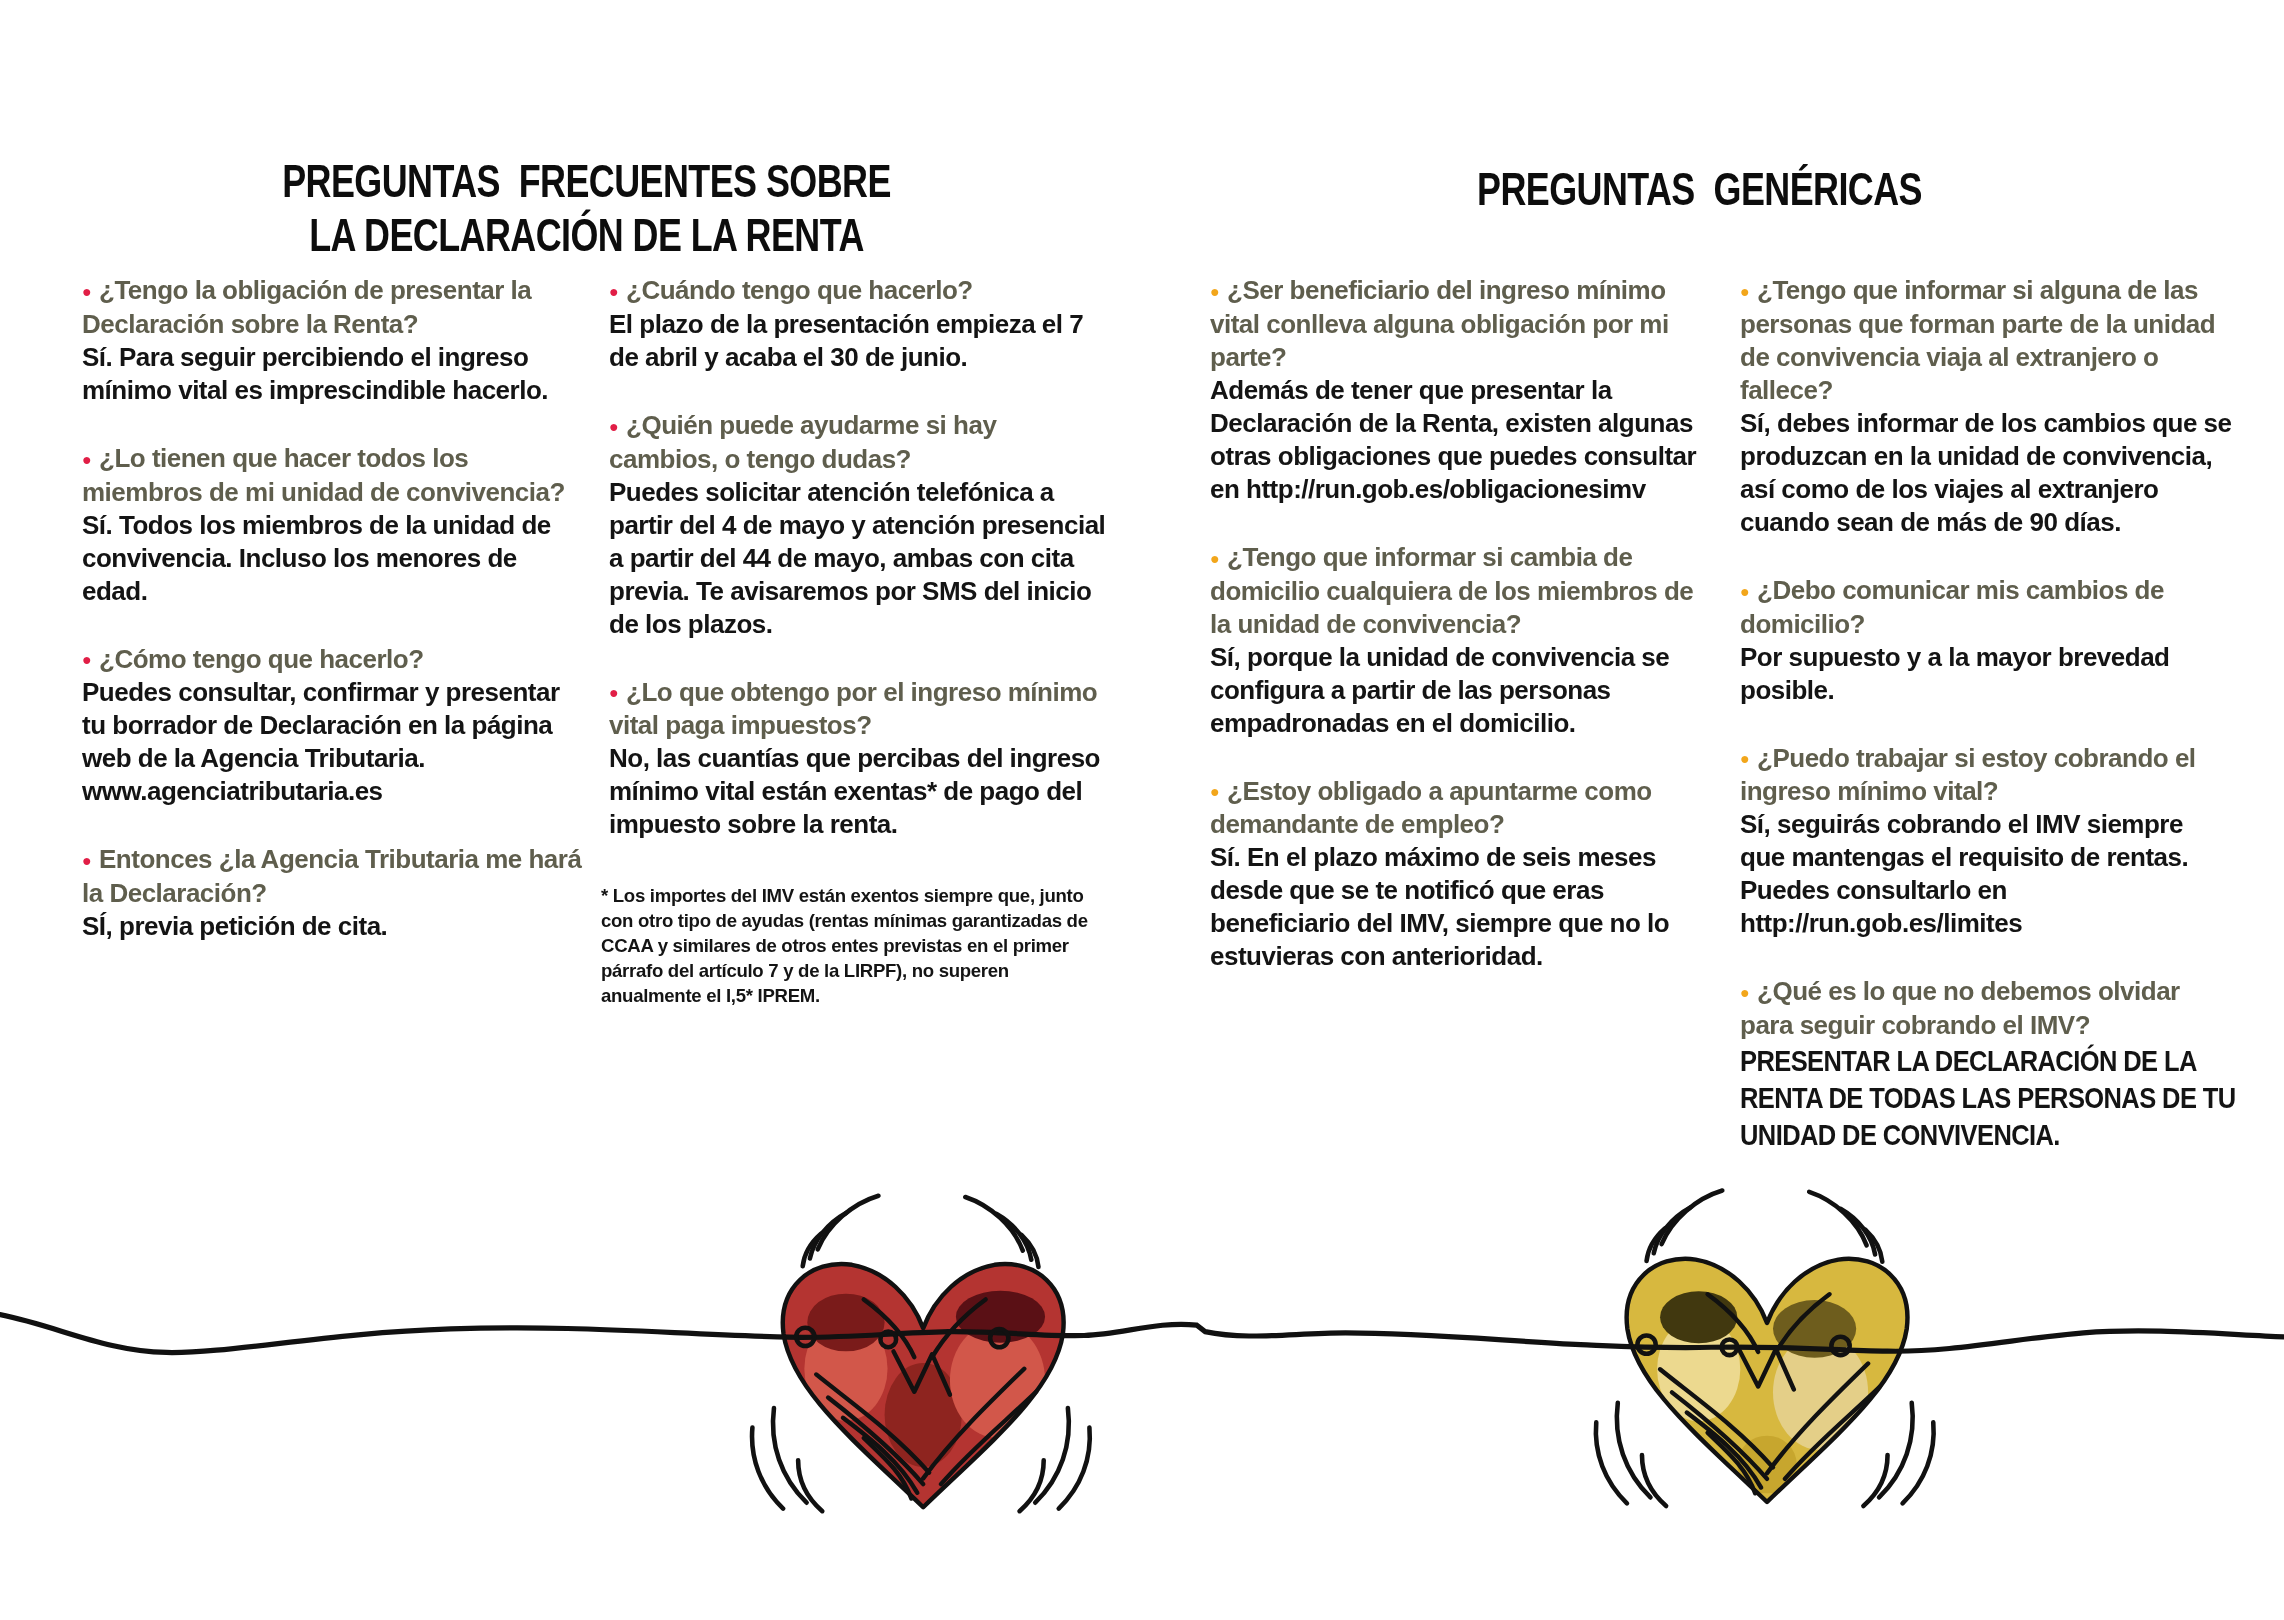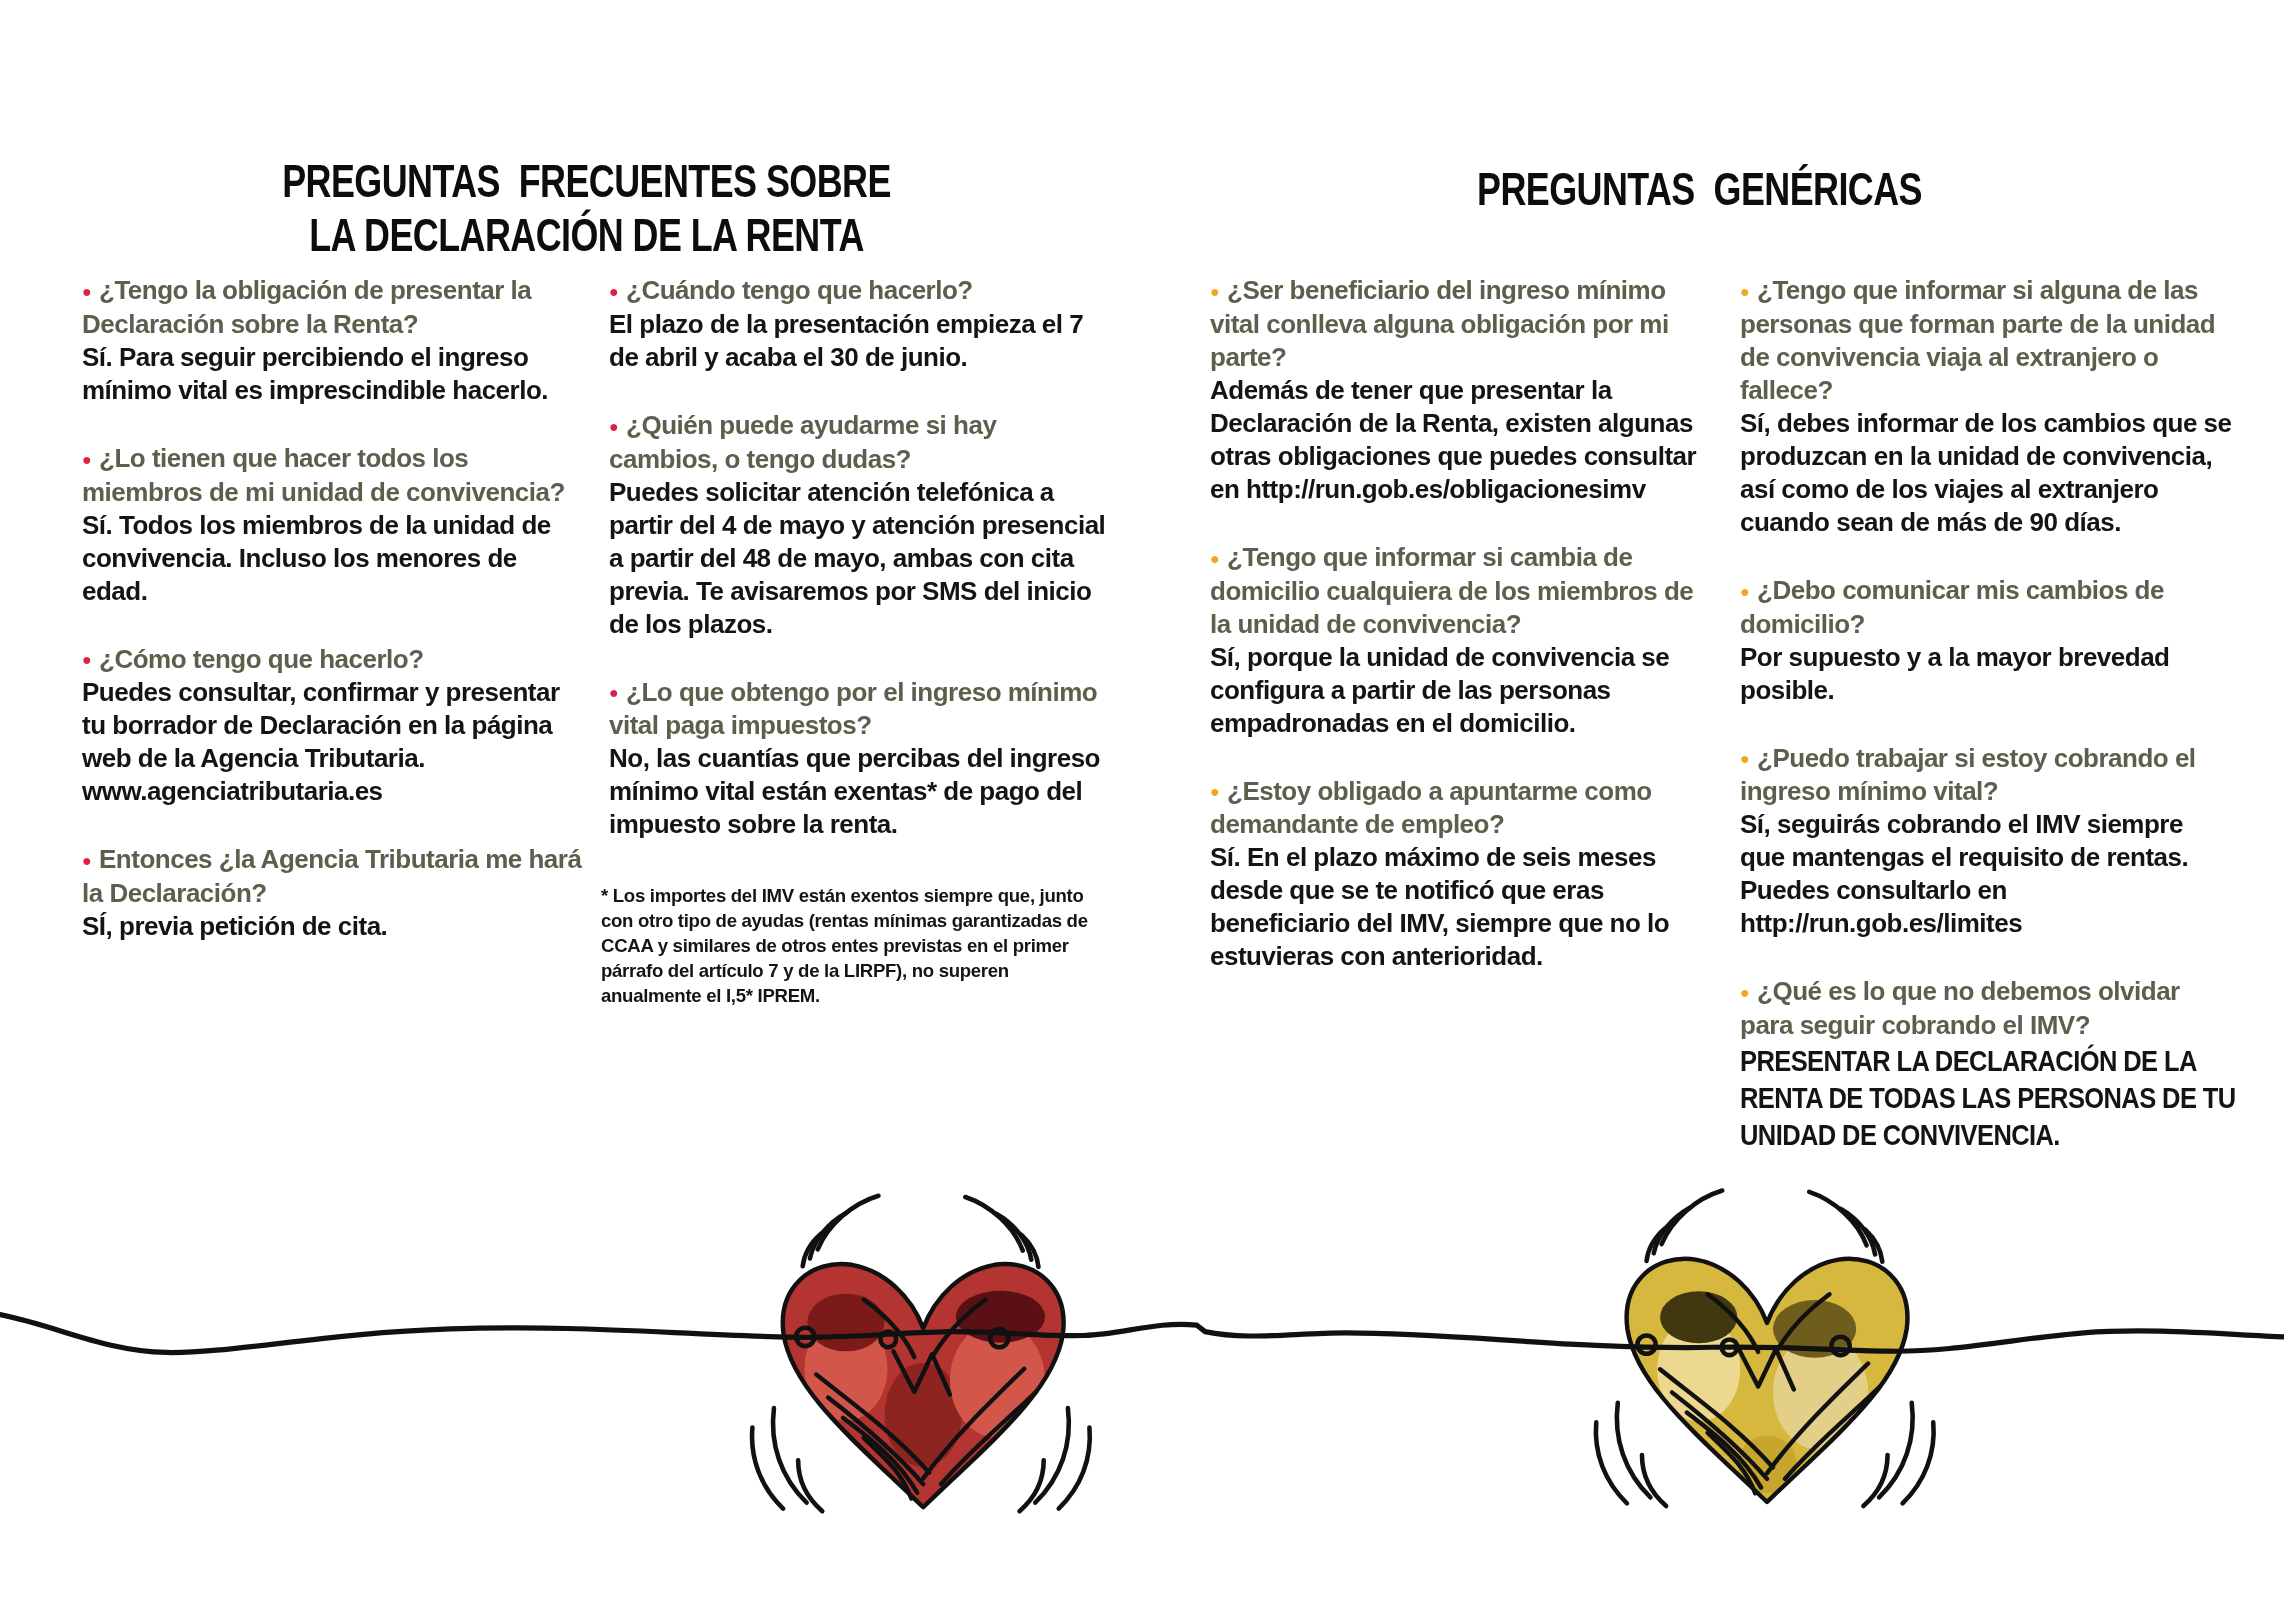--- a/index.html
+++ b/index.html
@@ -136,21 +136,21 @@
     </div>
   </div>
   <div class="col side-left" id="col1">
     <div class="qa">
       <p class="q"><span class="dot">●</span><span class="q-text">¿Cuándo tengo que hacerlo?</span></p>
       <p class="a">El plazo de la presentación empieza el 7 de abril y acaba el 30 de junio.</p>
     </div>
 
     <div class="qa">
       <p class="q"><span class="dot">●</span><span class="q-text">¿Quién puede ayudarme si hay cambios, o tengo dudas?</span></p>
-      <p class="a">Puedes solicitar atención telefónica a partir del 4 de mayo y atención presencial a partir del 48 de mayo, ambas con cita previa. Te avisaremos por SMS del inicio de los plazos.</p>
+      <p class="a">Puedes solicitar atención telefónica a partir del 4 de mayo y atención presencial a partir del 44 de mayo, ambas con cita previa. Te avisaremos por SMS del inicio de los plazos.</p>
     </div>
 
     <div class="qa">
       <p class="q"><span class="dot">●</span><span class="q-text">¿Lo que obtengo por el ingreso mínimo vital paga impuestos?</span></p>
       <p class="a">No, las cuantías que percibas del ingreso mínimo vital están exentas* de pago del impuesto sobre la renta.</p>
     </div>
   <p class="footnote">* Los importes del IMV están exentos siempre que, junto con otro tipo de ayudas (rentas mínimas garantizadas de CCAA y similares de otros entes previstas en el primer párrafo del artículo 7 y de la LIRPF), no superen anualmente el I,5* IPREM.</p>
     </div>
   <div class="col side-right" id="col2">
     <div class="qa">

